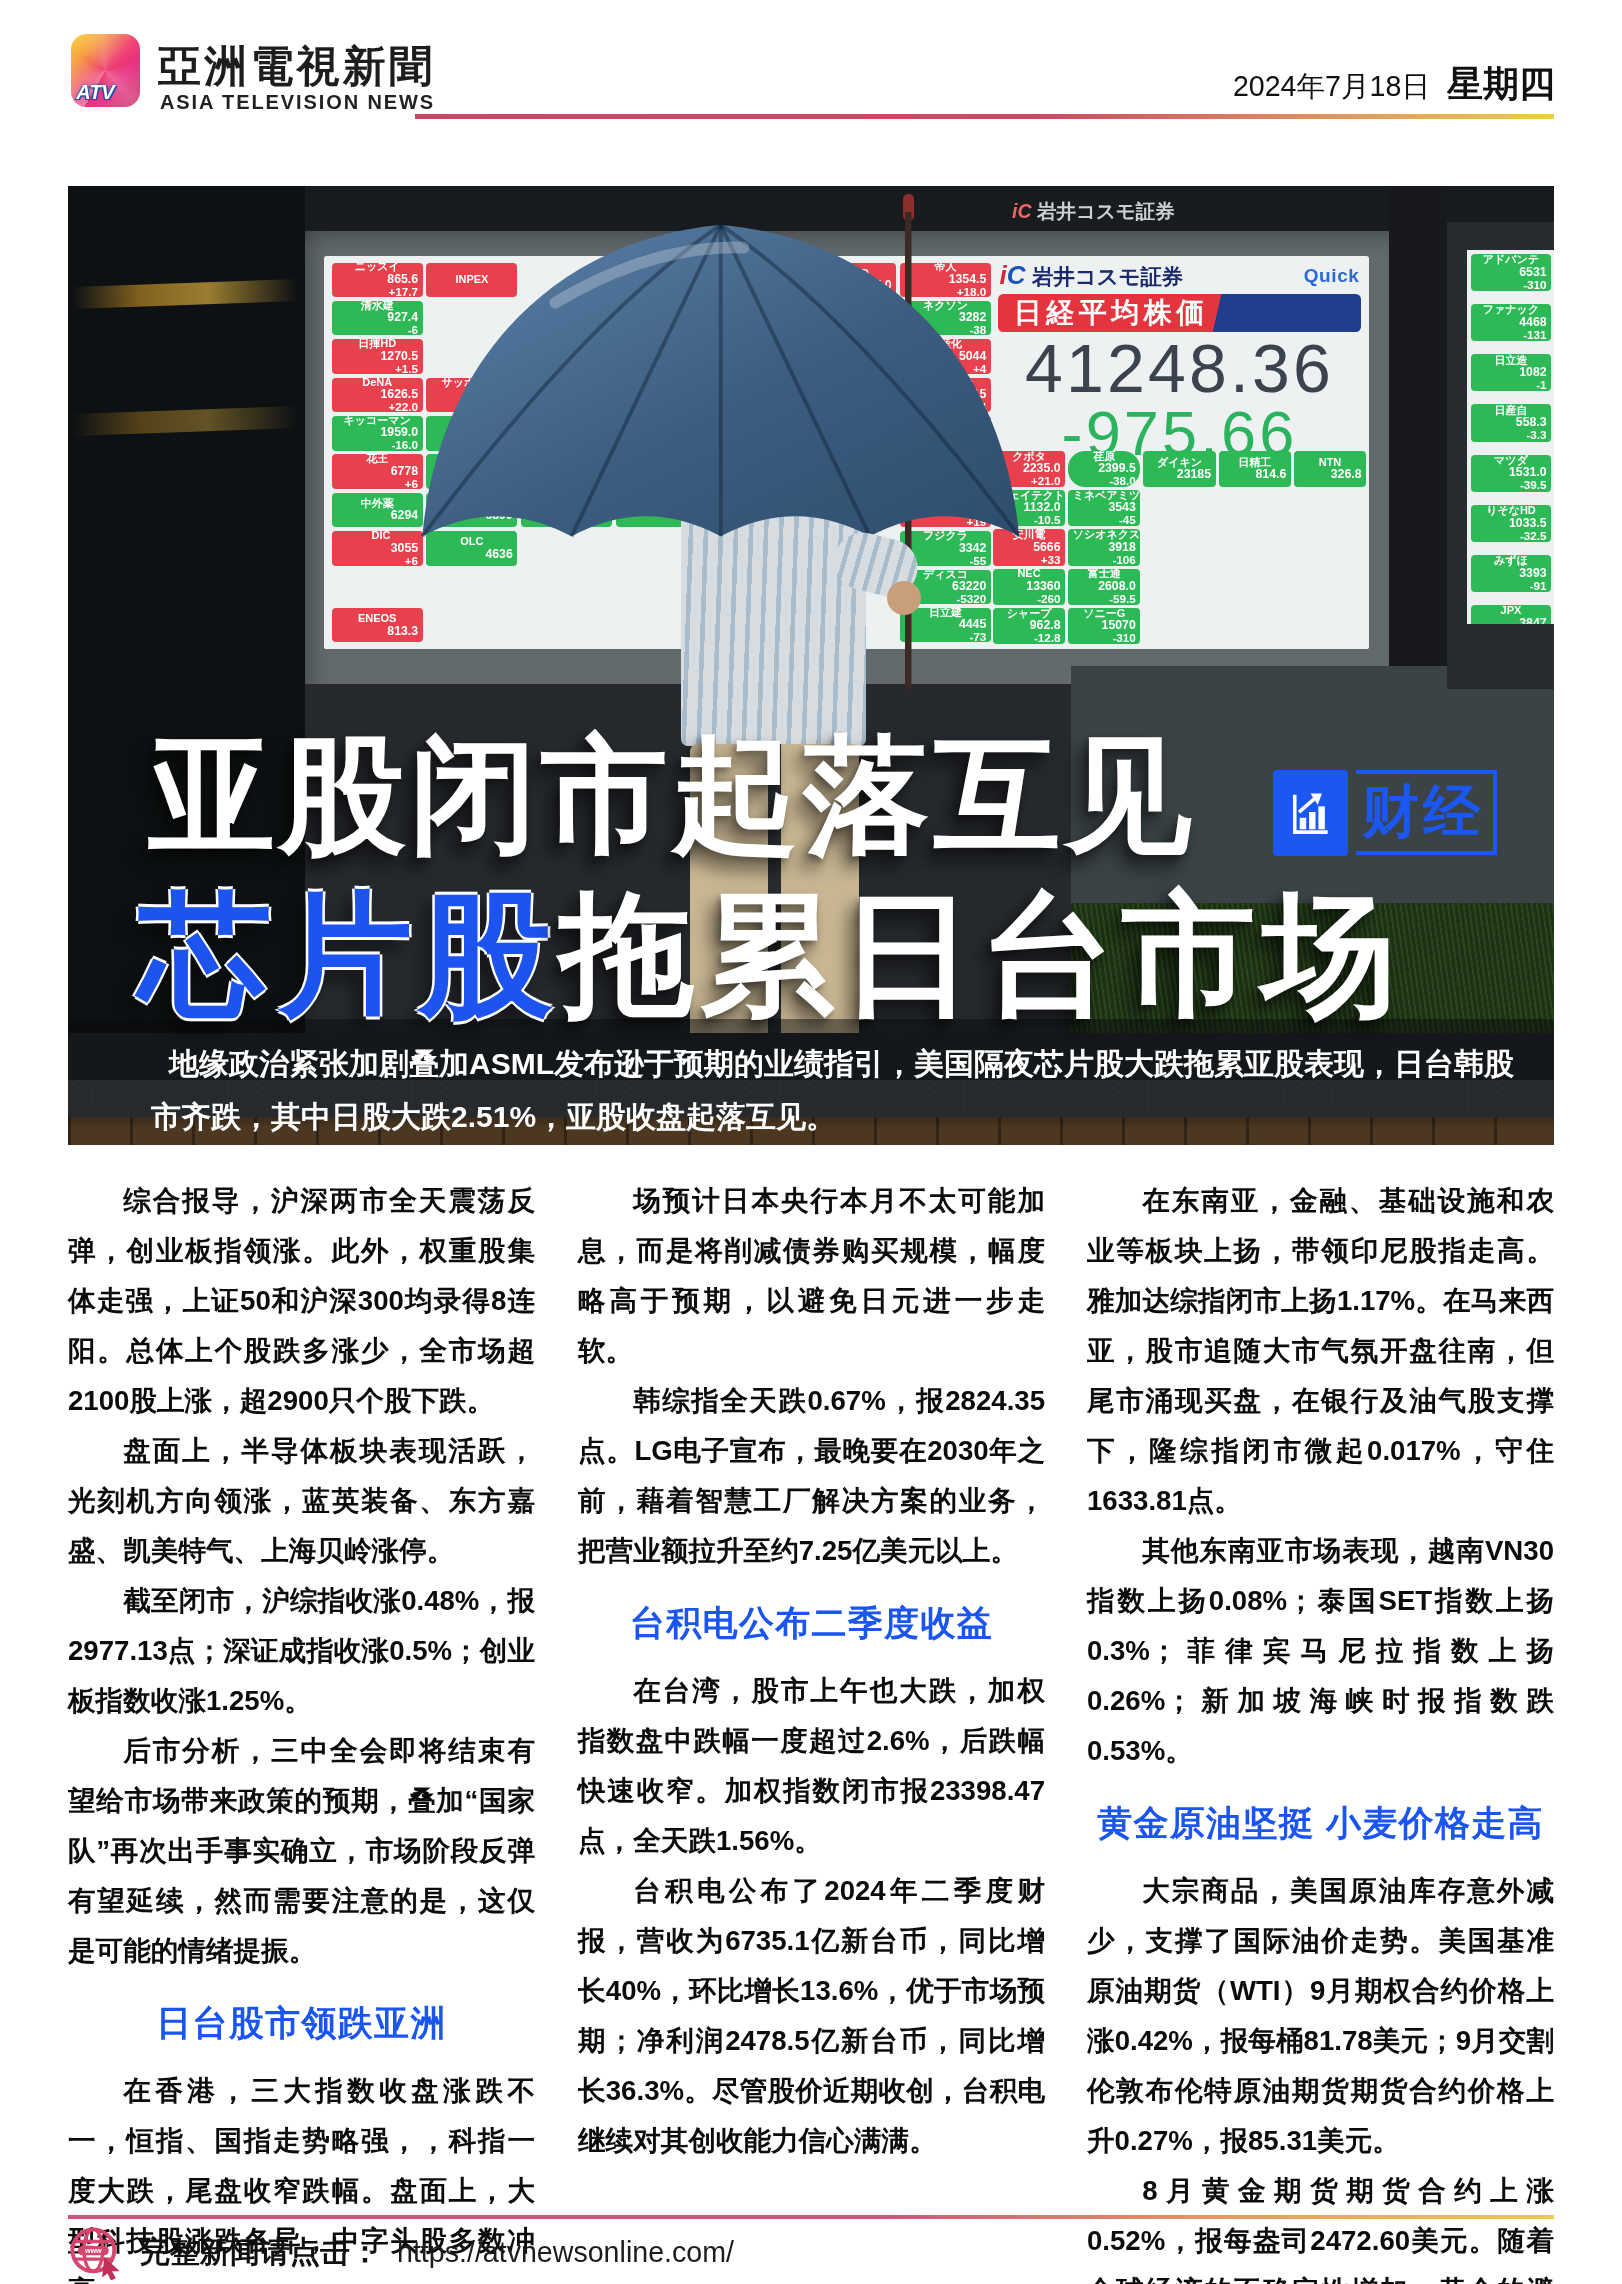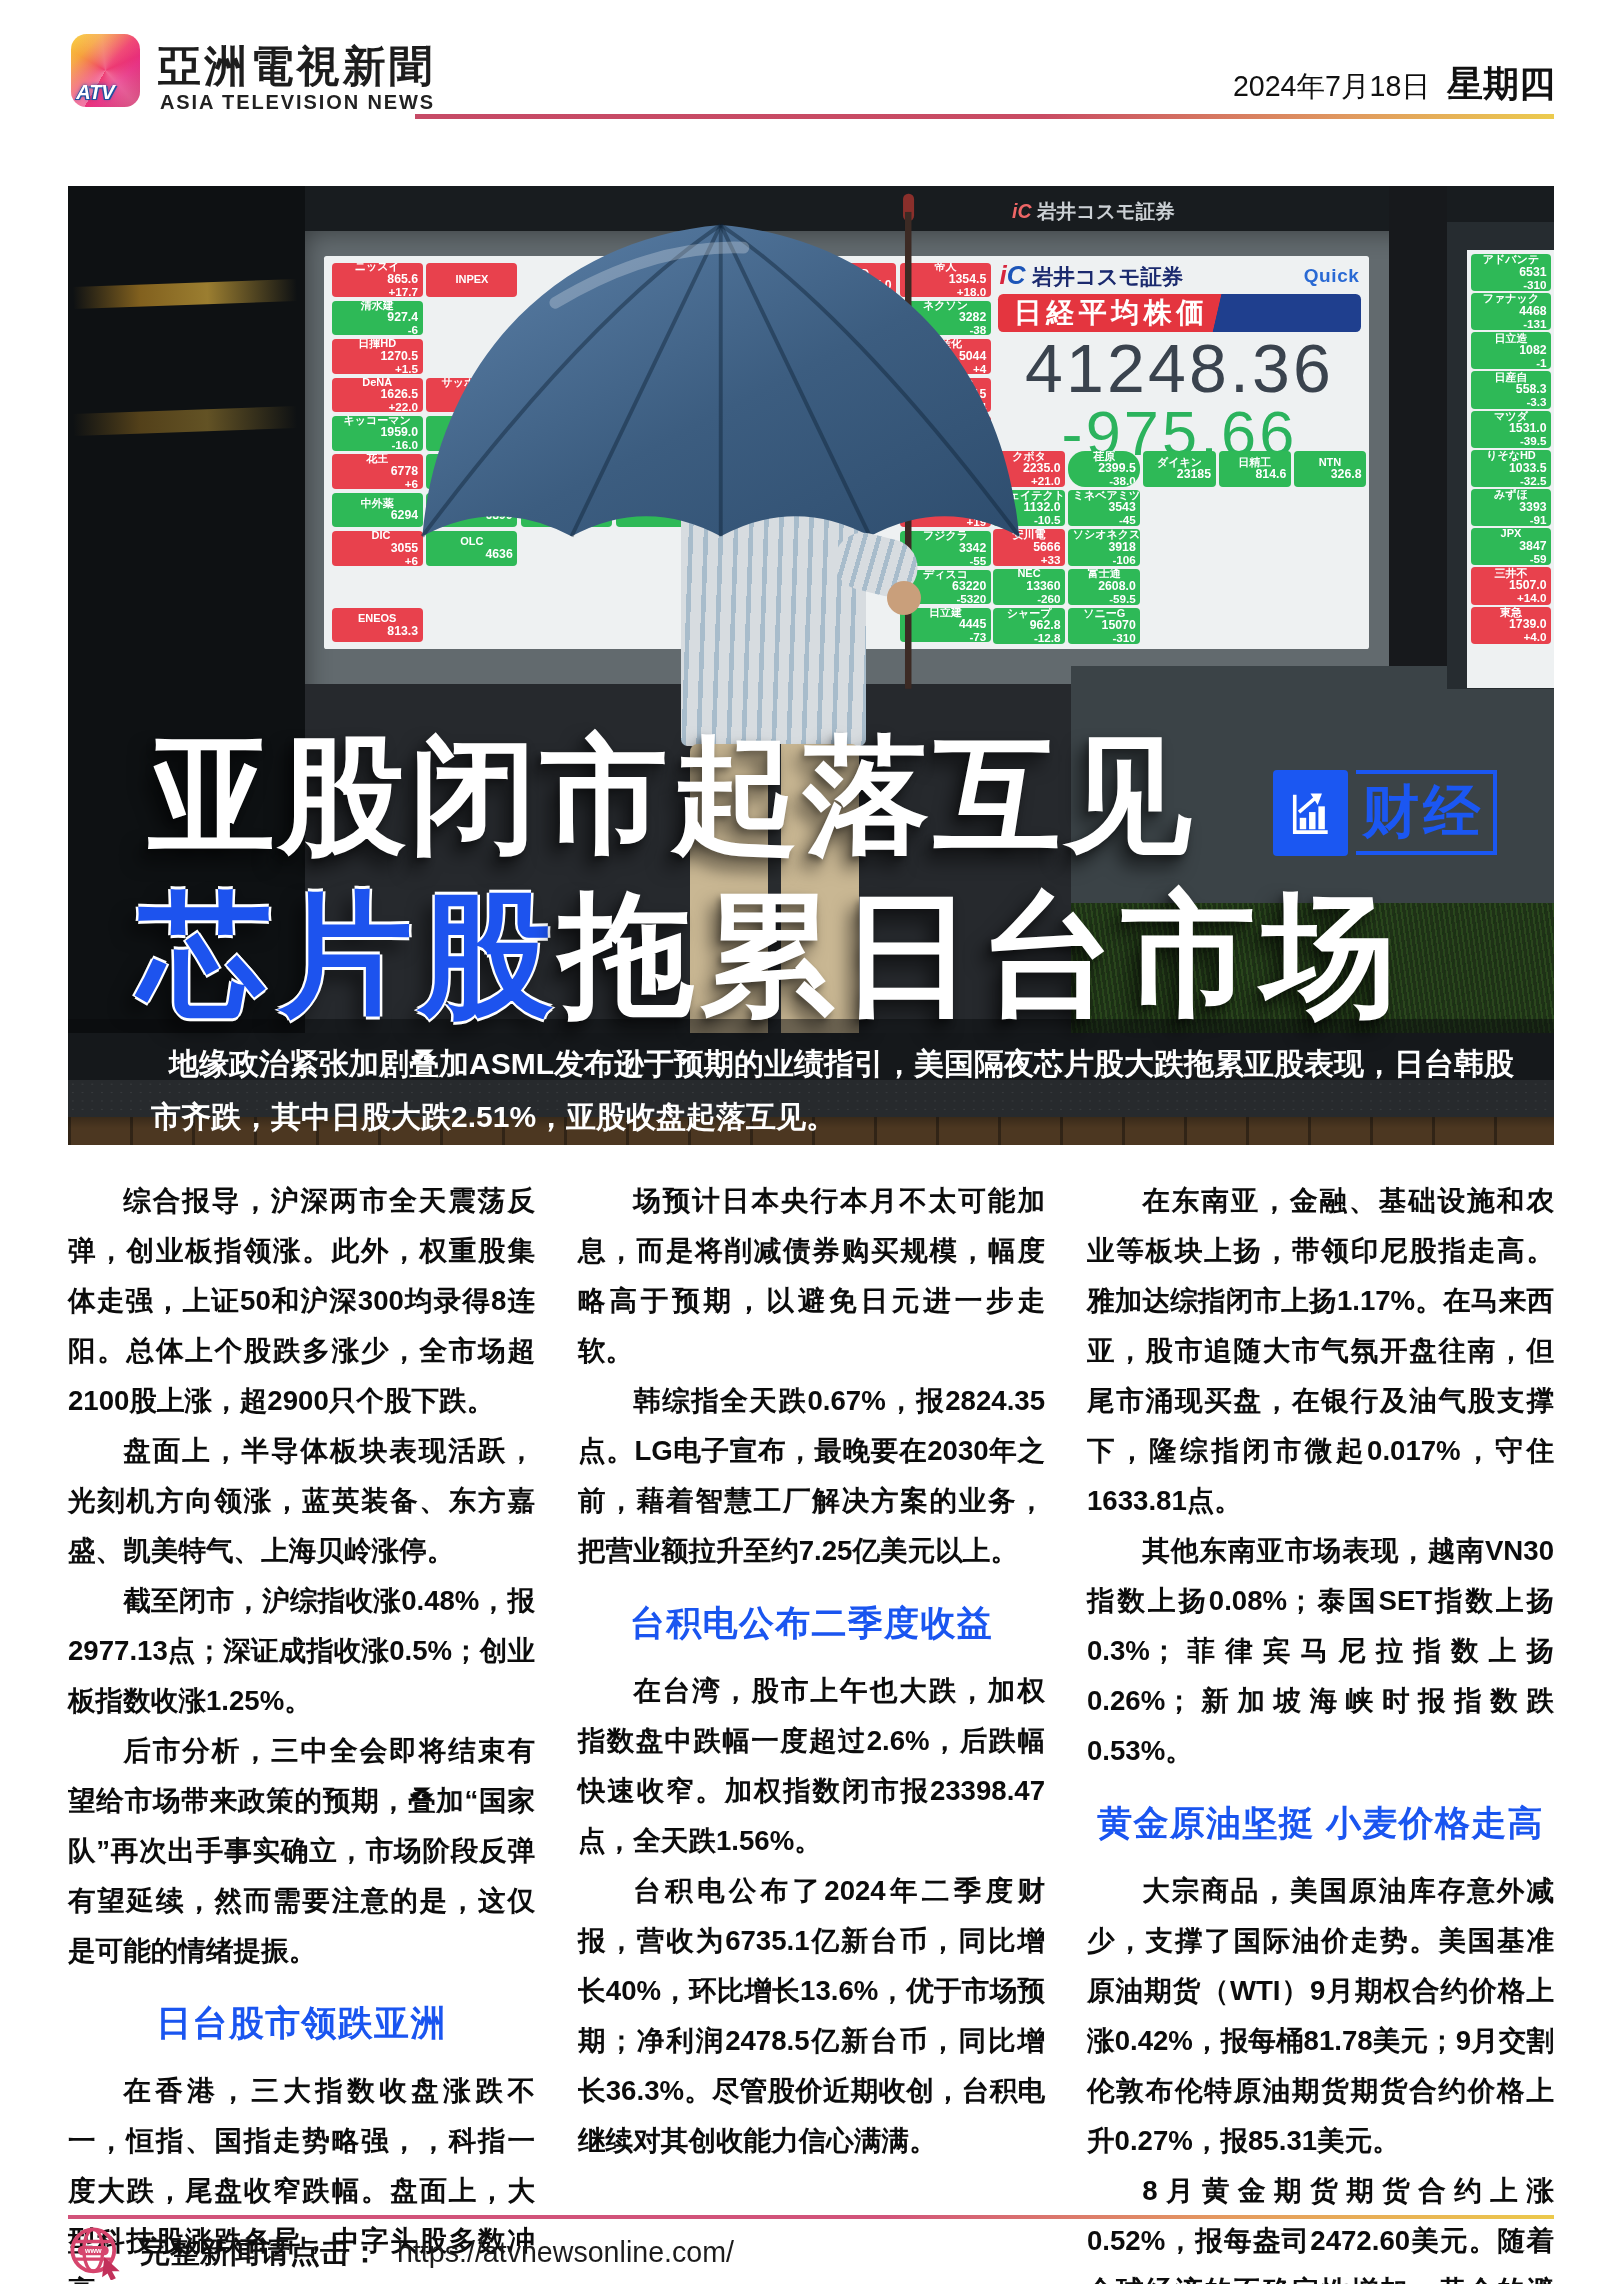--- a/index.html
+++ b/index.html
@@ -48,22 +48,22 @@
   .ic-i{color:#d7263d;font-style:italic;font-weight:900;font-size:26px;}
   .ic-c{color:#1c55b8;font-style:italic;font-weight:900;font-size:26px;margin-right:6.5px;}
   .quick{font-size:19px;font-weight:900;color:#2a6ad4;letter-spacing:0.6px;}
   .banner{height:38px;margin:1.3px 5.2px 0 5.2px;border-radius:5.2px;color:#fff;font-size:28px;font-weight:bold;
     letter-spacing:4.5px;display:flex;align-items:center;padding-left:15.6px;
     background:linear-gradient(103deg,#e4353f 0 60%,#1f3f8e 60.2%);}
   .nk-val{font-size:68px;font-weight:500;color:#3a434e;text-align:center;letter-spacing:3.2px;margin-top:2.6px;line-height:1.0;}
   .nk-chg{font-size:63px;font-weight:500;color:#2bb35d;text-align:center;letter-spacing:3.2px;line-height:1.0;}
   .pillar{position:absolute;left:1321px;top:0;width:58px;height:506px;background:#17191c;}
   .rframe{position:absolute;left:1379px;top:36px;width:107px;height:467px;background:#262c30;}
-  .rscreen{position:absolute;left:1399px;top:64px;width:88px;height:438px;background:#eef1f2;
-    display:flex;flex-direction:column;gap:2px;padding:3.9px;box-sizing:border-box;overflow:hidden;}
+  .rscreen{position:absolute;left:1399px;top:64px;width:88px;height:374px;background:#eef1f2;
+    display:flex;flex-direction:column;gap:13px;padding:3.9px;box-sizing:border-box;overflow:hidden;}
   .rscreen .tile{flex:0 0 36px;}
   .wall-logo{position:absolute;left:944px;top:11.7px;font-size:19.5px;font-weight:bold;color:rgba(235,240,245,.85);}
   .wall-logo i{font-style:italic;color:#e66;}
   .wall{position:absolute;left:1003px;top:480px;width:484px;height:237px;background:#3b4347;}
   .grass{position:absolute;left:1003px;top:717px;width:484px;height:130px;background:#1f3117;
     background-image:repeating-linear-gradient(82deg,rgba(70,120,45,.3) 0 1.9px,transparent 1.9px 5.2px),
       repeating-linear-gradient(-75deg,rgba(20,50,15,.5) 0 1.3px,transparent 1.3px 5.8px);}
   .pave{position:absolute;left:237px;top:498px;width:766px;height:349px;background:#26292d;}
   .band1{position:absolute;left:0;top:847px;width:1486px;height:47px;background:#222629;}
   .band2{position:absolute;left:0;top:894px;width:1486px;height:37px;background:#43474b;

